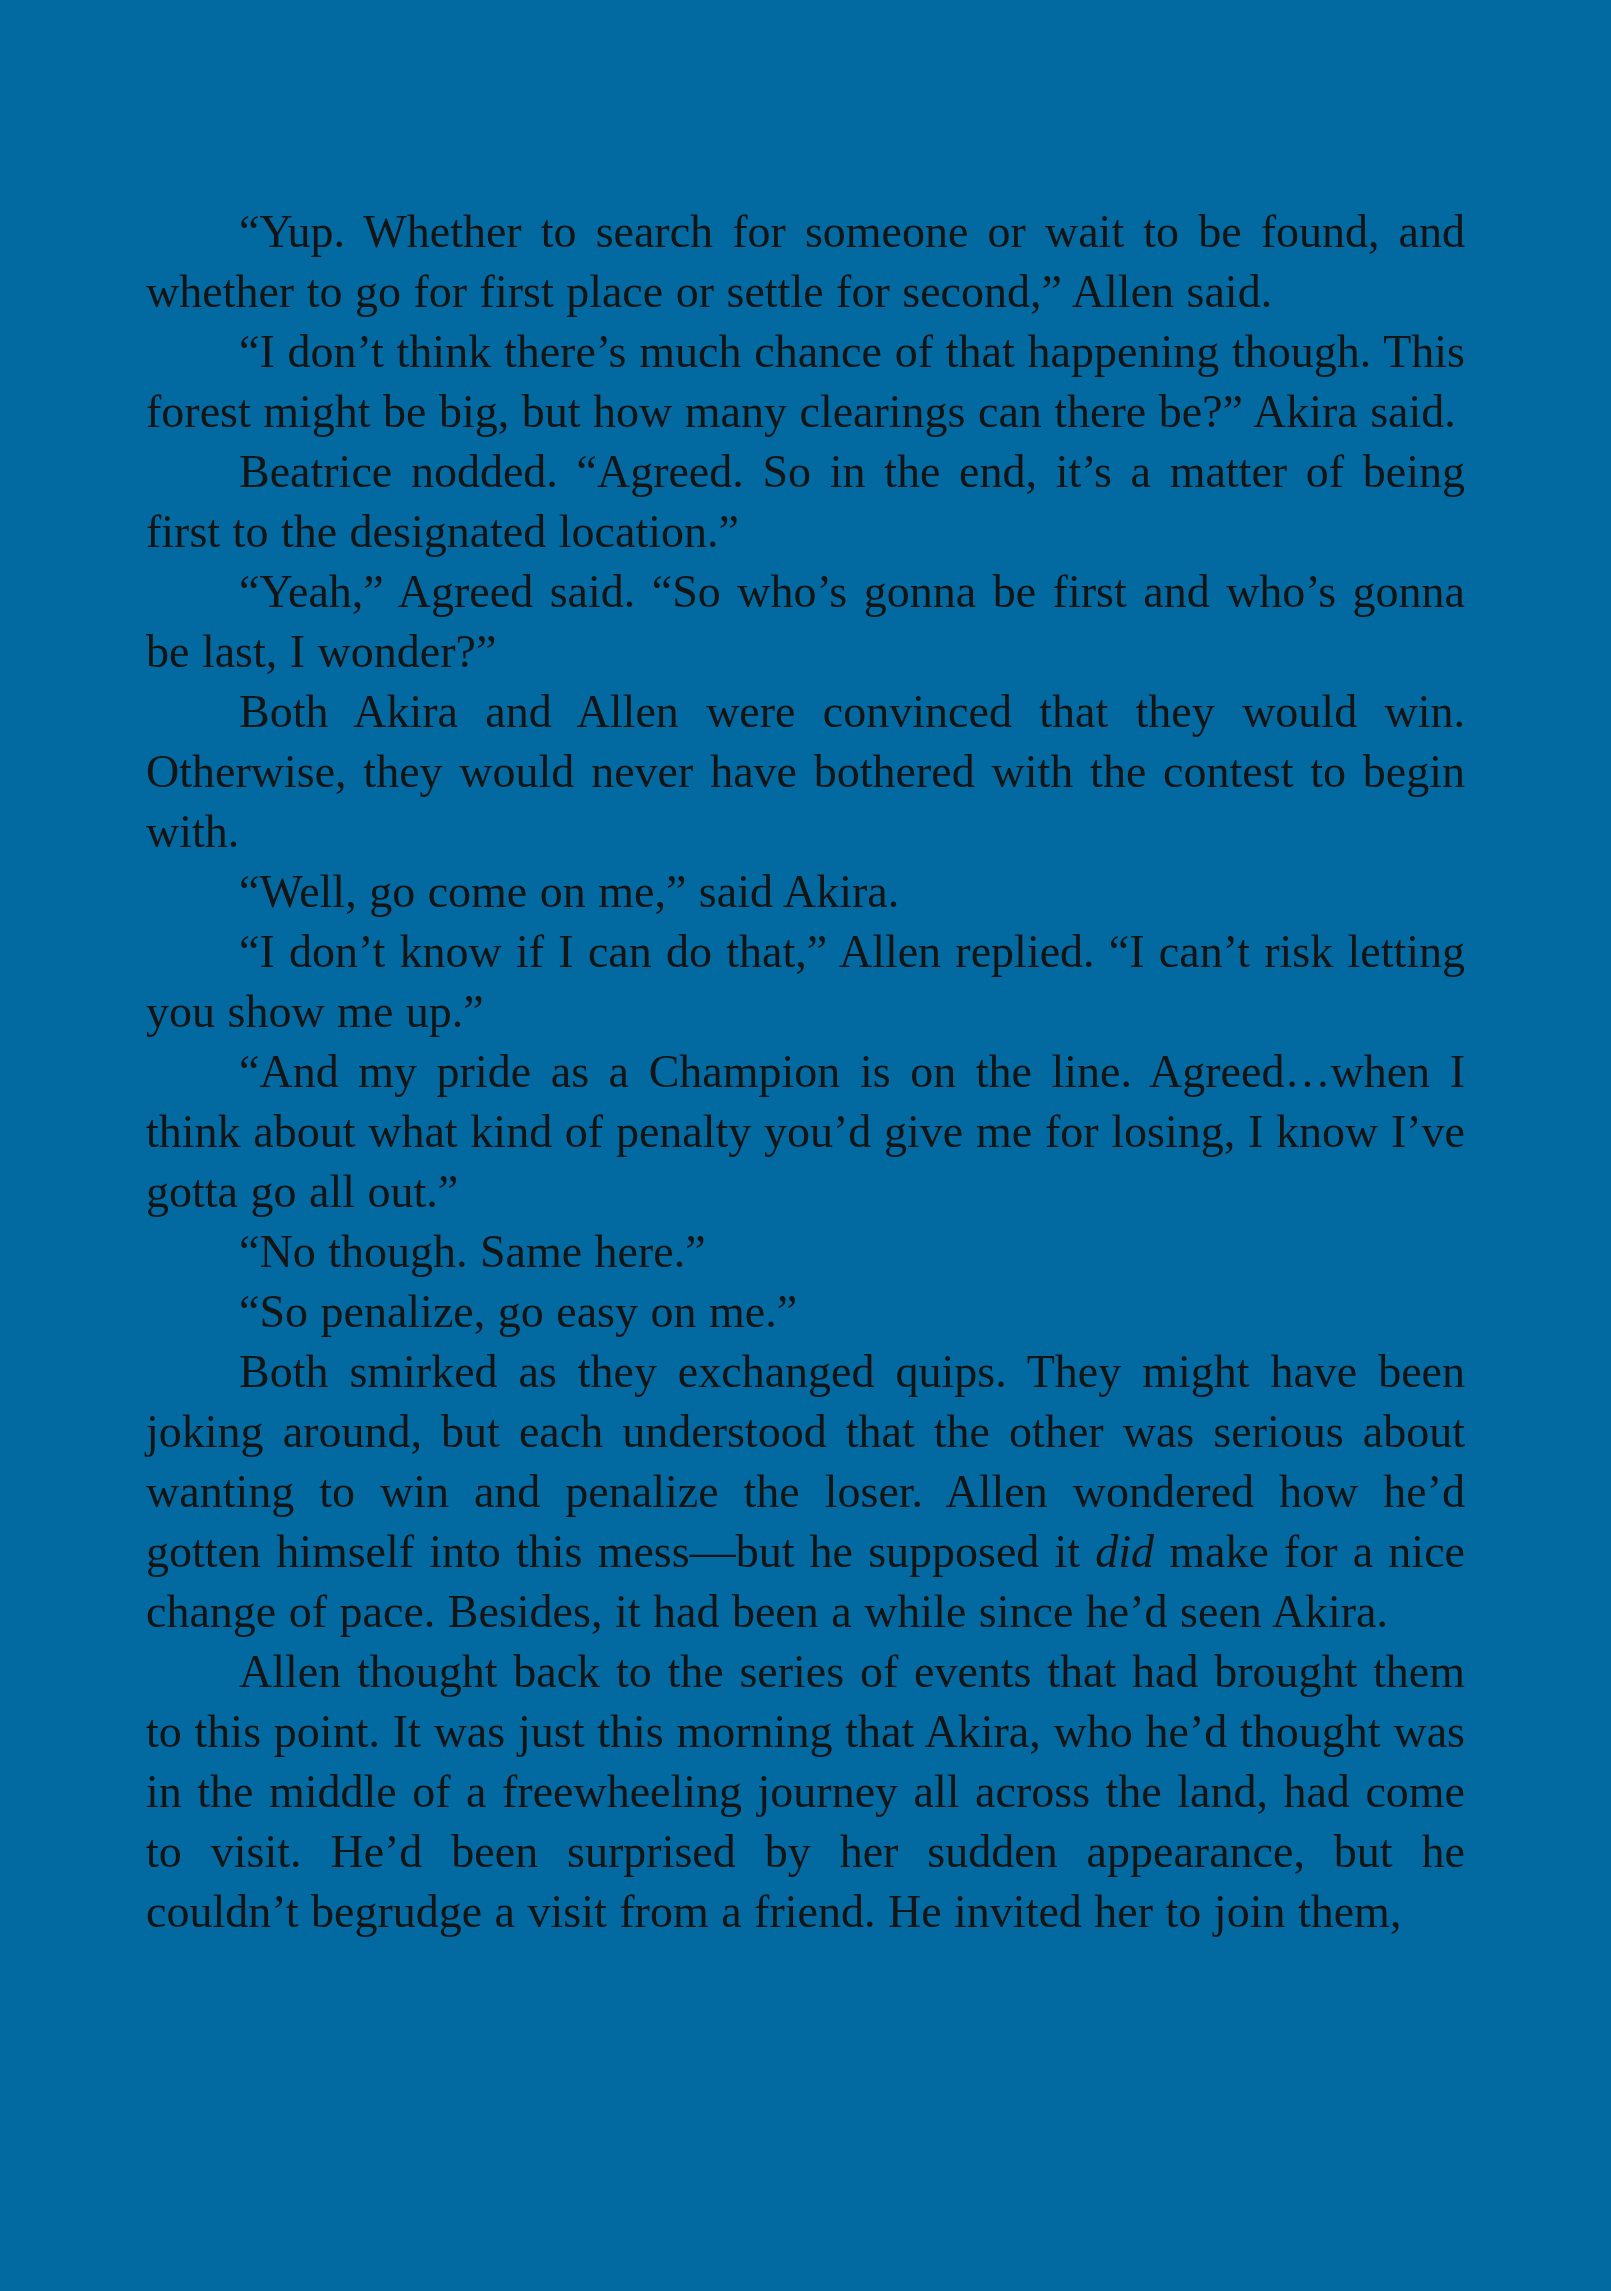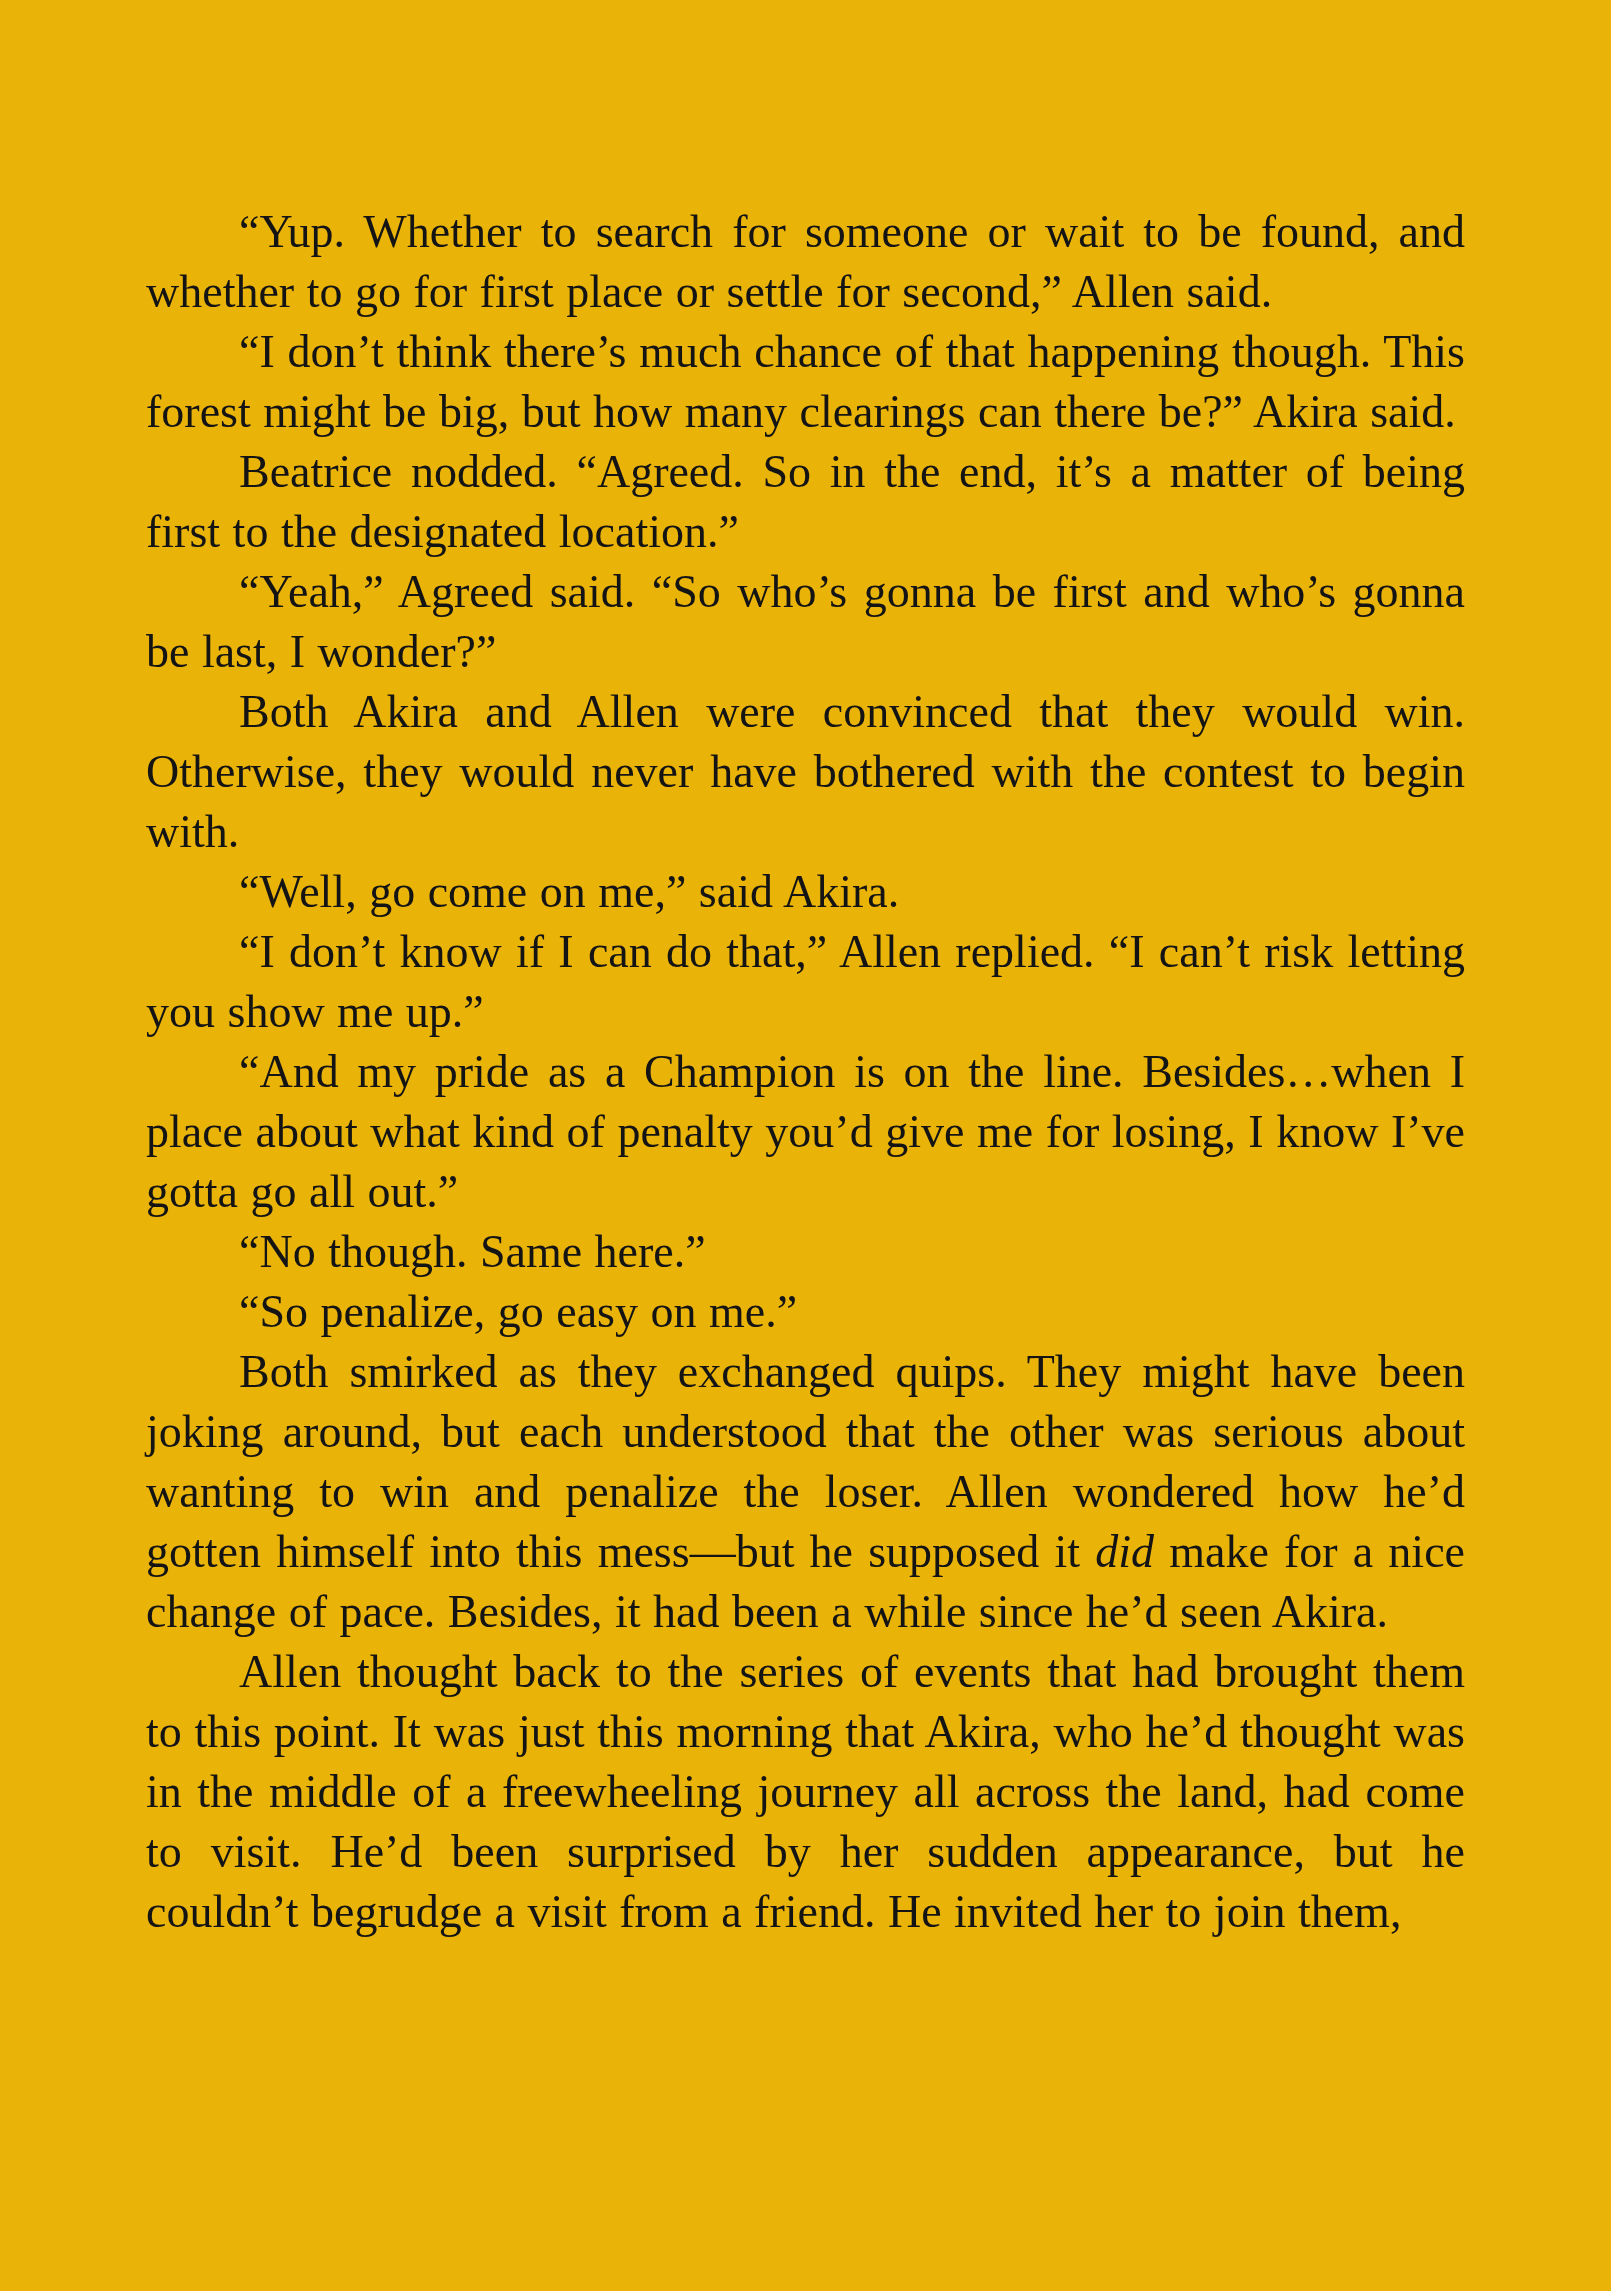--- a/index.html
+++ b/index.html
@@ -11,21 +11,21 @@
     height: 2291px;
     background: #ffffff;
     color: #141414;
     font-family: "Liberation Serif", "DejaVu Serif", serif;
   }
   .page {
     box-sizing: border-box;
     width: 1612px;
     height: 2291px;
     padding: 202px 147px 0 146px;
-    background: #eab308;
+    background: #0369a1;
     overflow: hidden;
   }
   .text-block p {
     margin: 0;
     font-size: 46px;
     line-height: 60px;
     text-align: justify;
     text-indent: 93px;
     word-spacing: 1px;
     color: #141414;
@@ -39,21 +39,21 @@
 
 <div class="page">
   <div class="text-block">
     <p>“Yup. Whether to search for someone or wait to be found, and whether to go for first place or settle for second,” Allen said.</p>
     <p>“I don’t think there’s much chance of that happening though. This forest might be big, but how many clearings can there be?” Akira said.</p>
     <p>Beatrice nodded. “Agreed. So in the end, it’s a matter of being first to the designated location.”</p>
     <p>“Yeah,” Agreed said. “So who’s gonna be first and who’s gonna be last, I wonder?”</p>
     <p>Both Akira and Allen were convinced that they would win. Otherwise, they would never have bothered with the contest to begin with.</p>
     <p>“Well, go come on me,” said Akira.</p>
     <p>“I don’t know if I can do that,” Allen replied. “I can’t risk letting you show me up.”</p>
-    <p>“And my pride as a Champion is on the line. Besides…when I place about what kind of penalty you’d give me for losing, I know I’ve gotta go all out.”</p>
+    <p>“And my pride as a Champion is on the line. Agreed…when I think about what kind of penalty you’d give me for losing, I know I’ve gotta go all out.”</p>
     <p>“No though. Same here.”</p>
     <p>“So penalize, go easy on me.”</p>
     <p>
       <span>Both smirked as they exchanged quips. They might have been joking around, but each understood that the other was serious about wanting to win and penalize the loser. Allen wondered how he’d gotten himself into this mess—but he supposed it </span><em>did</em><span> make for a nice change of pace. Besides, it had been a while since he’d seen Akira.</span>
     </p>
     <p>Allen thought back to the series of events that had brought them to this point. It was just this morning that Akira, who he’d thought was in the middle of a freewheeling journey all across the land, had come to visit. He’d been surprised by her sudden appearance, but he couldn’t begrudge a visit from a friend. He invited her to join them,</p>
   </div>
 </div>
 
 

